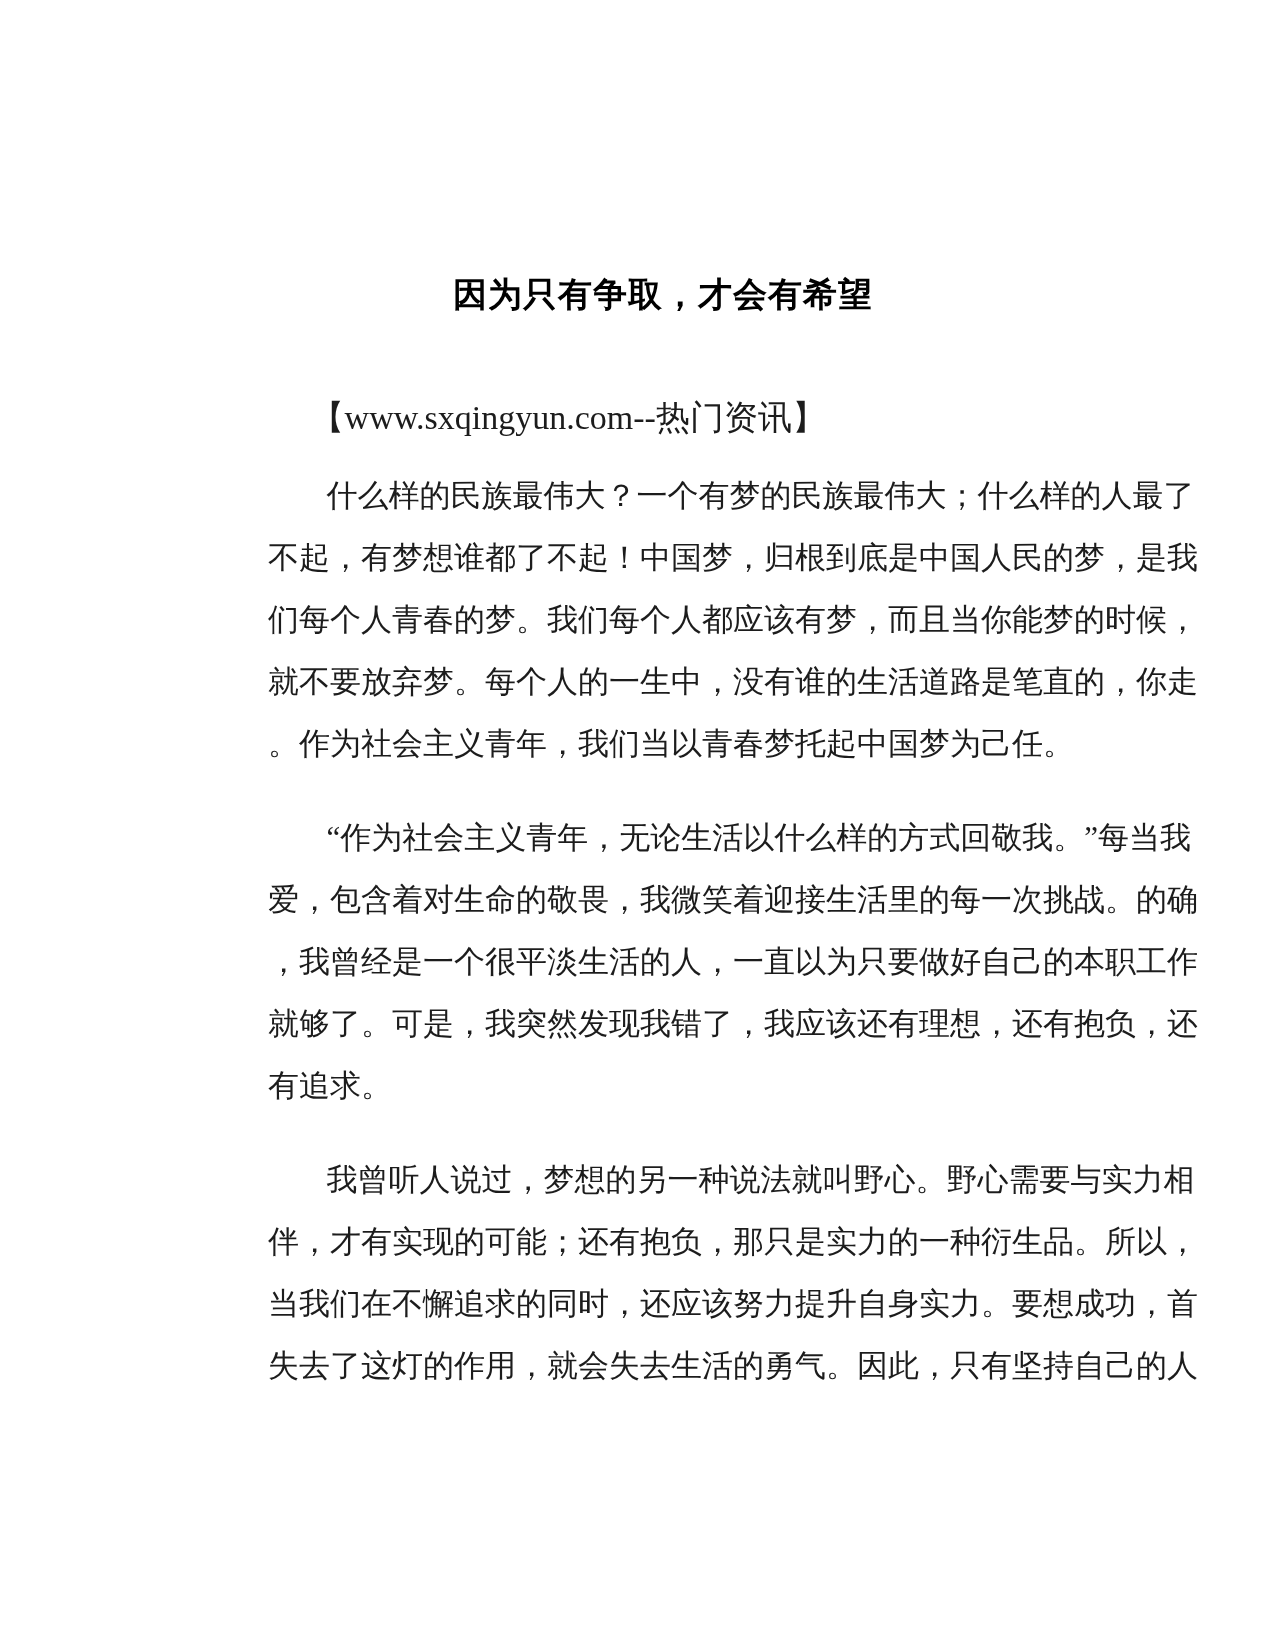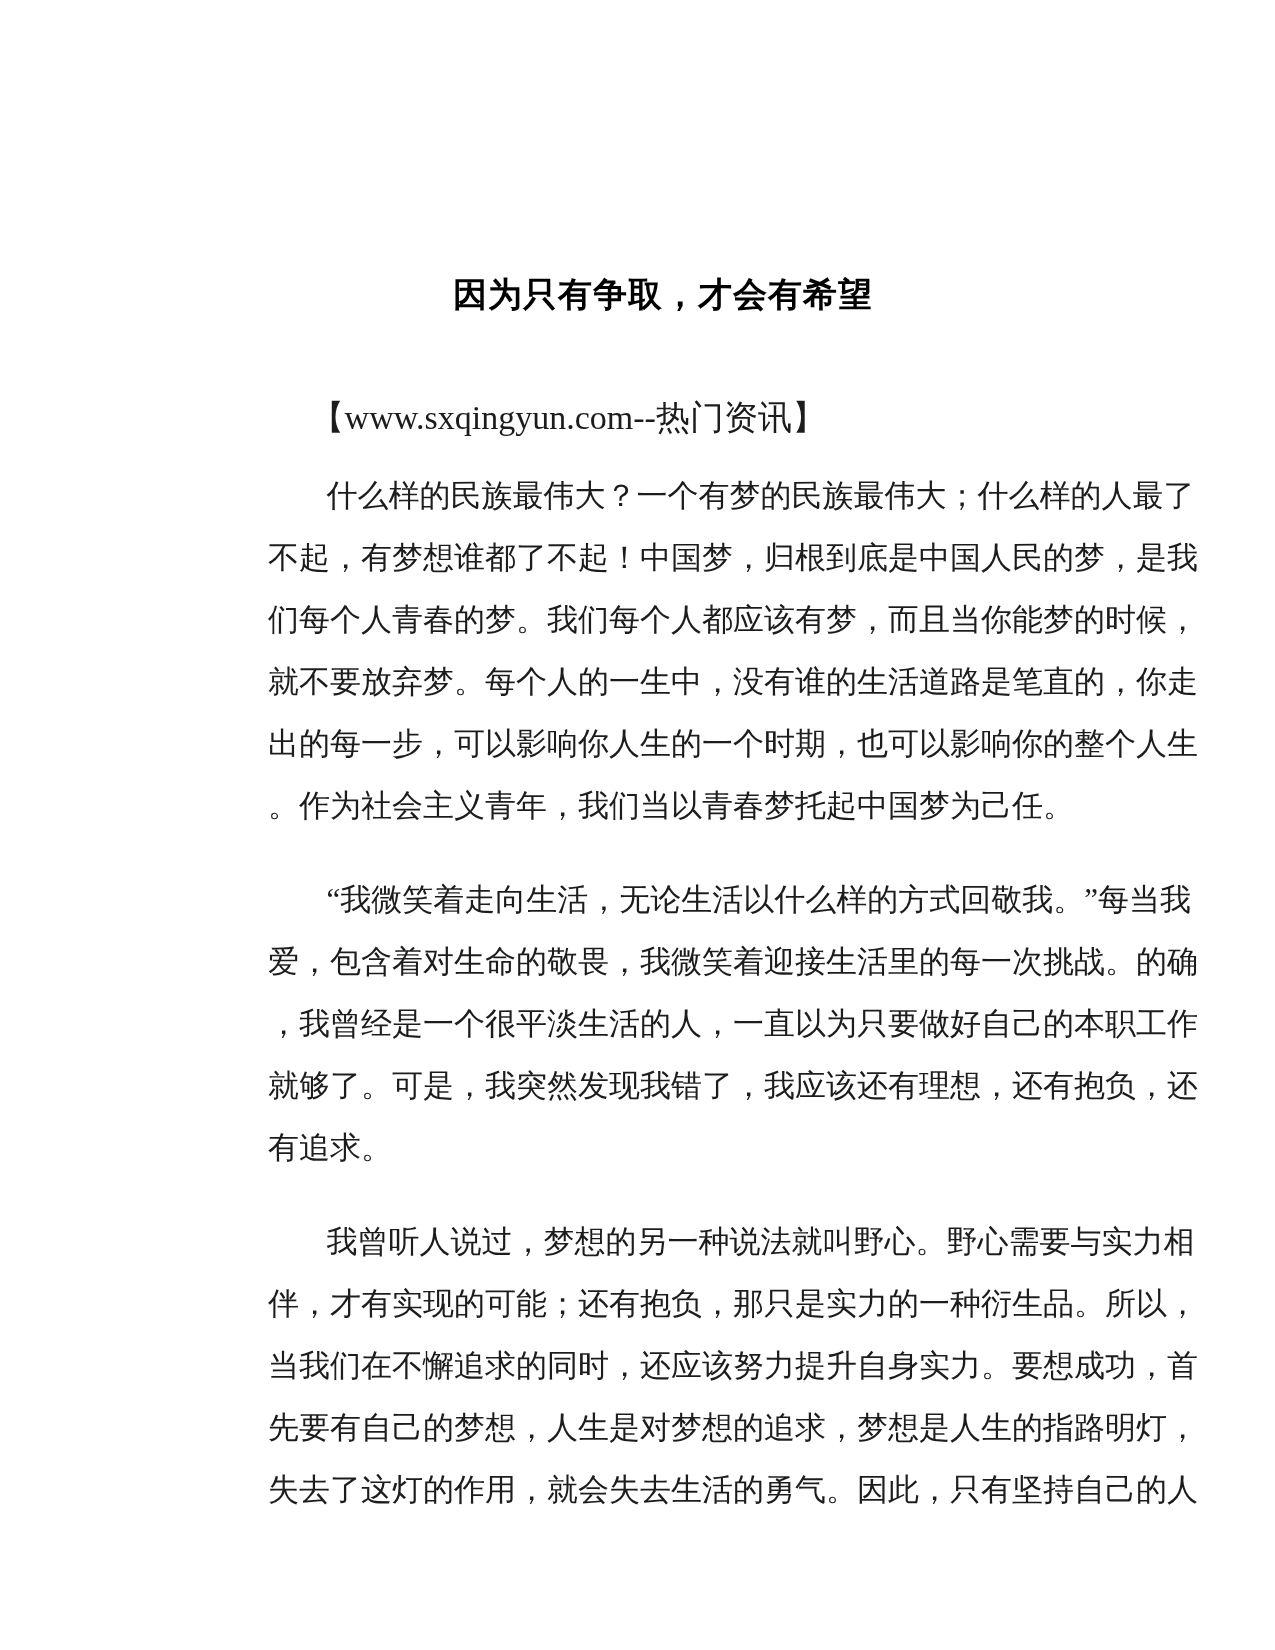--- a/index.html
+++ b/index.html
@@ -56,34 +56,32 @@
 
     <div class="blank-line"></div>
 
     <div class="source-line indent">【www.sxqingyun.com--热门资讯】</div>
 
     <div>
       <div class="text-line indent">什么样的民族最伟大？一个有梦的民族最伟大；什么样的人最了</div>
       <div class="text-line">不起，有梦想谁都了不起！中国梦，归根到底是中国人民的梦，是我</div>
       <div class="text-line">们每个人青春的梦。我们每个人都应该有梦，而且当你能梦的时候，</div>
       <div class="text-line">就不要放弃梦。每个人的一生中，没有谁的生活道路是笔直的，你走</div>
-      <div class="text-line">出的每一步，可以影响你人生的一个时期，也可以影响你的整个人生</div>
       <div class="text-line">。作为社会主义青年，我们当以青春梦托起中国梦为己任。</div>
     </div>
 
     <div>
-      <div class="text-line indent">“我微笑着走向生活，无论生活以什么样的方式回敬我。”每当我</div>
+      <div class="text-line indent">“作为社会主义青年，无论生活以什么样的方式回敬我。”每当我</div>
       <div class="text-line">爱，包含着对生命的敬畏，我微笑着迎接生活里的每一次挑战。的确</div>
       <div class="text-line">，我曾经是一个很平淡生活的人，一直以为只要做好自己的本职工作</div>
       <div class="text-line">就够了。可是，我突然发现我错了，我应该还有理想，还有抱负，还</div>
       <div class="text-line">有追求。</div>
     </div>
 
     <div>
       <div class="text-line indent">我曾听人说过，梦想的另一种说法就叫野心。野心需要与实力相</div>
       <div class="text-line">伴，才有实现的可能；还有抱负，那只是实力的一种衍生品。所以，</div>
       <div class="text-line">当我们在不懈追求的同时，还应该努力提升自身实力。要想成功，首</div>
-      <div class="text-line">先要有自己的梦想，人生是对梦想的追求，梦想是人生的指路明灯，</div>
       <div class="text-line">失去了这灯的作用，就会失去生活的勇气。因此，只有坚持自己的人</div>
     </div>
 
   </div>
 </div>
 
 </body></html>

